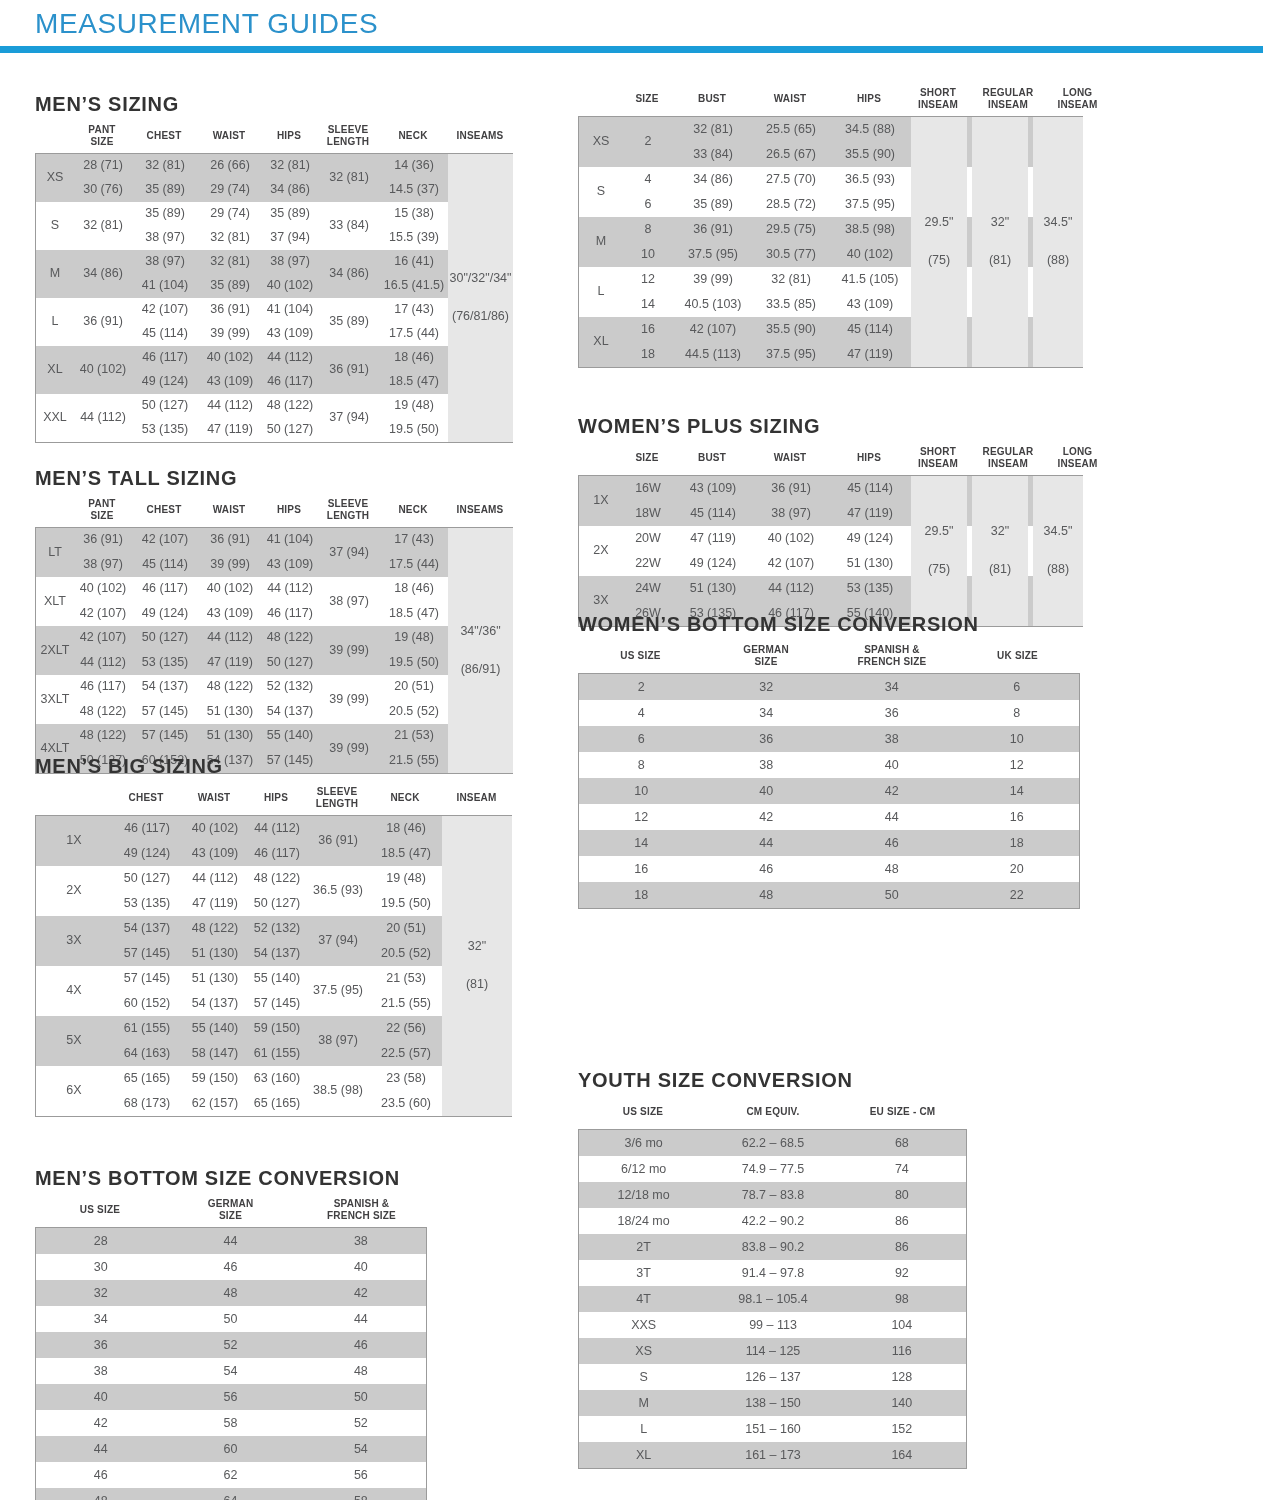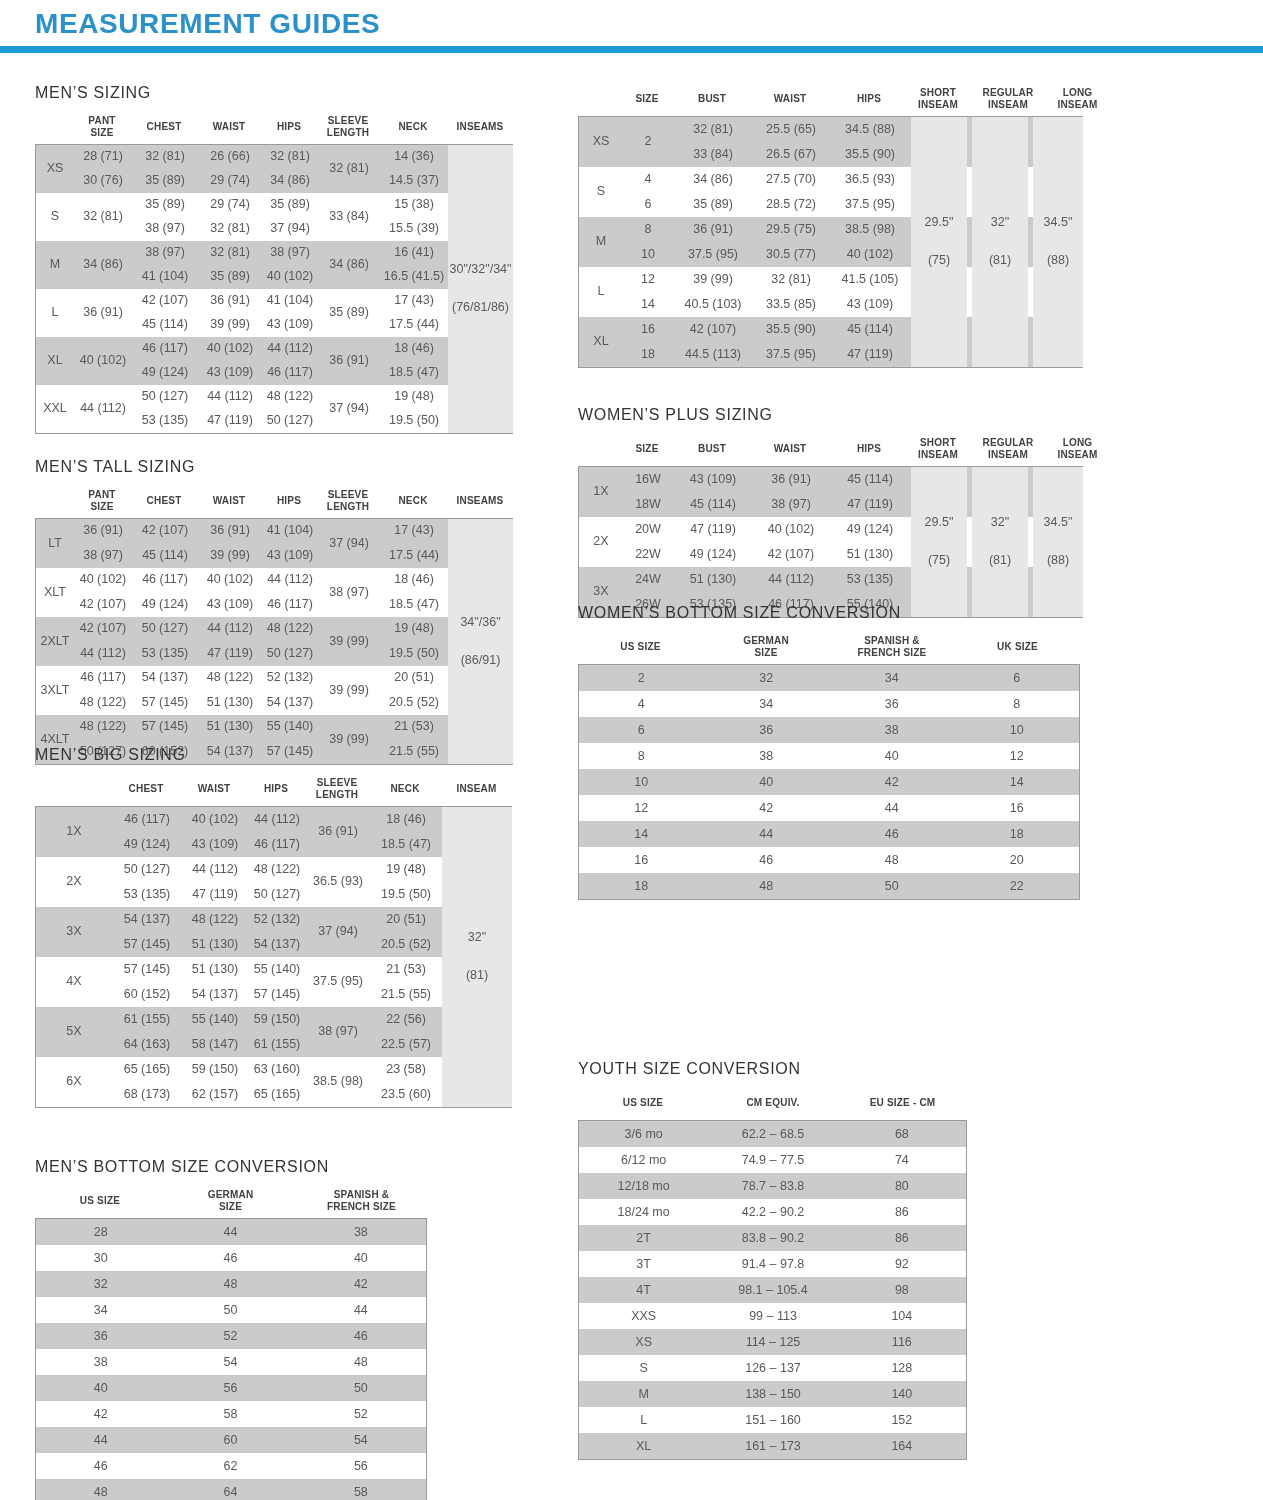--- a/index.html
+++ b/index.html
@@ -1,23 +1,23 @@
 <!DOCTYPE html>
 <html><head>
 <meta charset="utf-8">
 <style>
   html,body{margin:0;padding:0;background:#ffffff;}
   body{width:1263px;height:1500px;position:relative;font-family:"Liberation Sans",sans-serif;overflow:hidden;}
   .page{position:relative;width:1263px;height:1500px;background:#fff;}
 
-  .page-title{position:absolute;left:35px;top:8px;font-size:28px;font-weight:700;color:#2B91CB;letter-spacing:.6px;}
+  .page-title{position:absolute;left:35px;top:8px;font-size:28px;font-weight:400;color:#2B91CB;letter-spacing:.6px;}
   .top-bar{position:absolute;left:0;top:46px;width:1263px;height:7px;background:#1A9CD8;}
 
   .section{position:absolute;}
-  .section h2{margin:0 0 6px 0;font-size:16px;font-weight:normal;color:#333333;letter-spacing:.7px;height:22px;}
+  .section h2{margin:9px 0 6px 0;font-size:20px;font-weight:bold;color:#333333;letter-spacing:.7px;height:22px;}
 
   
   .thead{display:flex;align-items:center;margin-bottom:2px;}
   .th{font-size:10px;font-weight:bold;color:#414042;text-align:center;line-height:1.25;letter-spacing:.2px;
       display:flex;align-items:center;justify-content:center;min-height:30px;white-space:pre-line;}
   .tbody{position:relative;border:1px solid #9B9B9B;background:#fff;box-sizing:border-box;}
   .grow{display:flex;}
   .grow.gray{background:#CBCBCB;}
   .cell{display:flex;flex-direction:column;justify-content:space-around;align-items:center;}
   .ln{font-size:12.5px;color:#58595B;line-height:1.1;}

